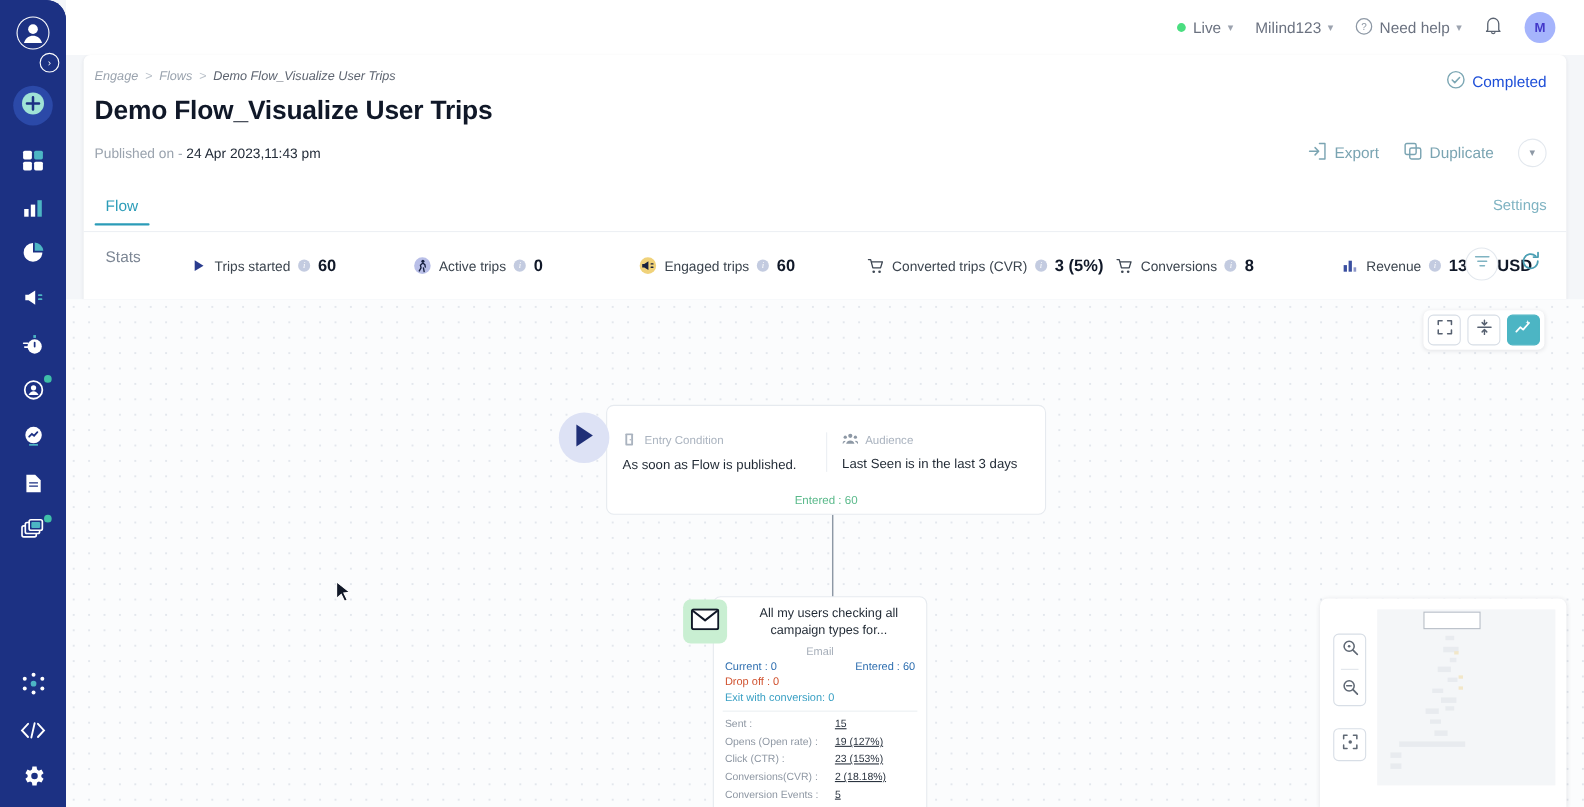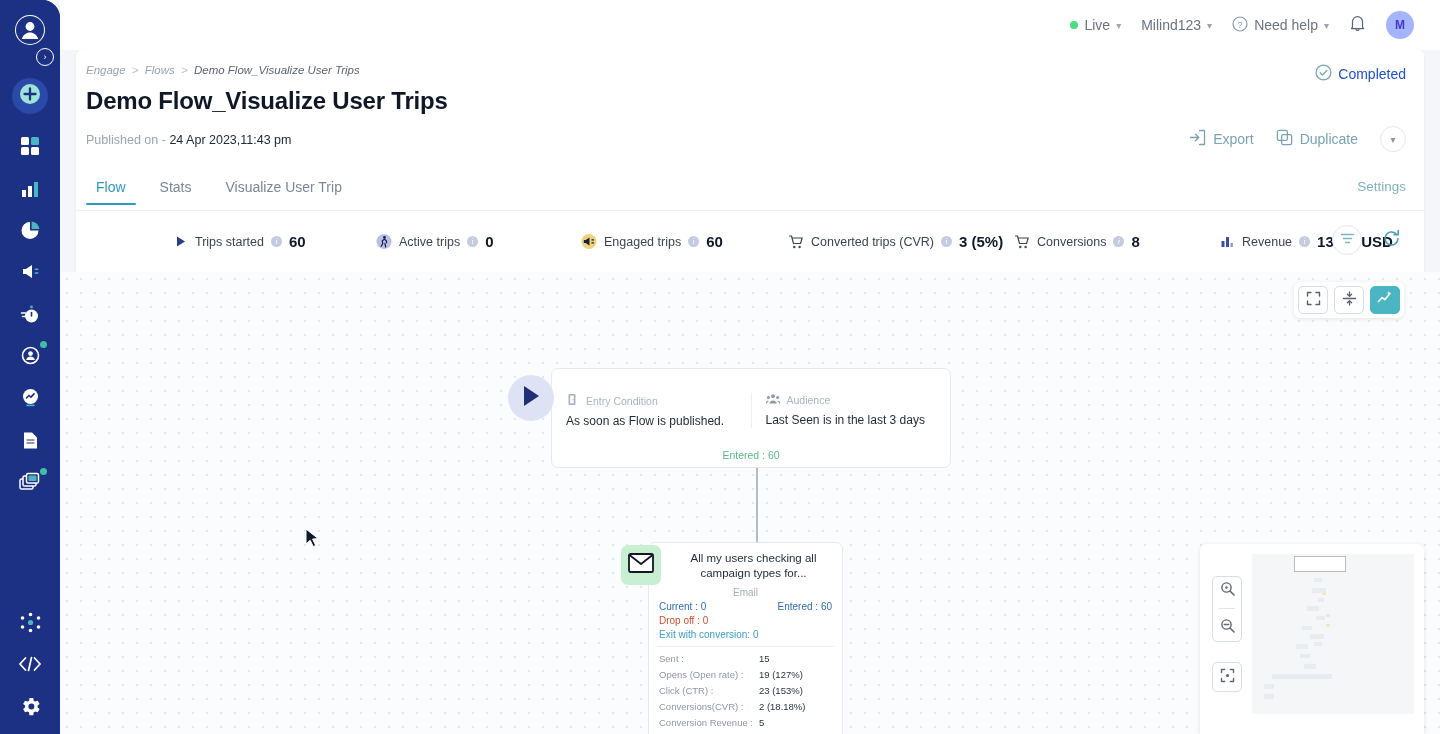--- a/index.html
+++ b/index.html
@@ -123,21 +123,21 @@
     color: #8d98a5; font-size: 10px;
   }
 
   
   .tabs-row {
     position: absolute; left: 0; right: 0; top: 123px; height: 38px;
     border-bottom: 1px solid #edf0f4;
   }
   .tabs {
     position: absolute; left: 10px; top: 0; height: 38px;
-    display: flex; align-items: flex-start; gap: 14px;
+    display: flex; align-items: flex-start; gap: 14px; flex-direction: column;
   }
   .tab {
     font-size: 14px; color: #7c8694;
     padding: 6px 10px 10px 10px;
     position: relative;
   }
   .tab.active { color: #2b9cb8; }
   .tab.active::after {
     content: ""; position: absolute; left: 0; right: 0; bottom: 0;
     height: 2.5px; background: #2b9cb8; border-radius: 2px;
@@ -251,21 +251,21 @@
   .kv-grid { padding: 0 10px; margin-top: 3px; }
   .kv-row { display: flex; justify-content: space-between; font-size: 10px; margin-bottom: 3px; }
   .kv-left { color: #2f6fb0; }
   .kv-right { color: #2f6fb0; }
   .kv-red { color: #d0512e; }
   .kv-blue { color: #3aa0c4; }
   .kv-sep { height: 1px; background: #eceff3; margin: 6px 8px 6px 8px; }
   .stat-grid { padding: 0 10px 8px 10px; }
   .stat-line { display: flex; font-size: 9.5px; margin-bottom: 5px; }
   .sl-label { width: 100px; color: #8e97a3; }
-  .sl-value { color: #2b3440; }
+  .sl-value { color: #2b3440; text-decoration: underline; }
 
   
   .minimap {
     position: absolute; right: 16px; bottom: 0;
     width: 224px; height: 190px;
     background: #fff; border-radius: 7px 7px 0 0;
     box-shadow: 0 1px 5px rgba(16,24,40,0.10);
     padding: 10px;
   }
   .mm-zoom {
@@ -780,21 +780,21 @@
       </div>
       <div class="stat-line">
         <span class="sl-label">Click (CTR) :</span>
         <span class="sl-value">23 (153%)</span>
       </div>
       <div class="stat-line">
         <span class="sl-label">Conversions(CVR) :</span>
         <span class="sl-value">2 (18.18%)</span>
       </div>
       <div class="stat-line">
-        <span class="sl-label">Conversion Revenue :</span>
+        <span class="sl-label">Conversion Events :</span>
         <span class="sl-value">5</span>
       </div>
     </div>
   </div>
 
   <div class="minimap">
     <div class="mm-zoom">
       <span>
         <svg width="15" height="15" viewBox="0 0 15 15">
           <circle cx="6.5" cy="6.5" r="4.6" fill="none" stroke="#5f6874" stroke-width="1.4"></circle>

